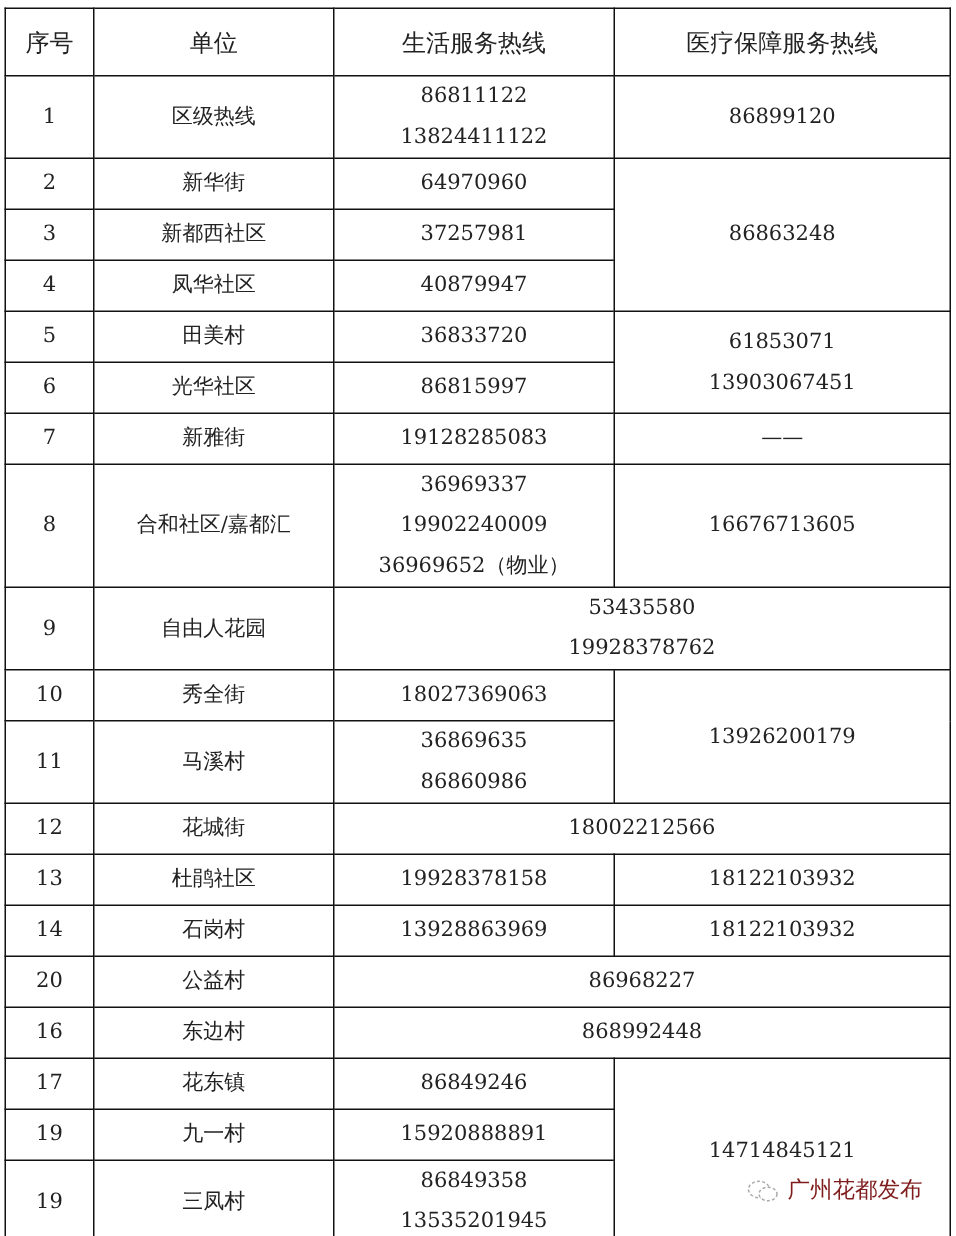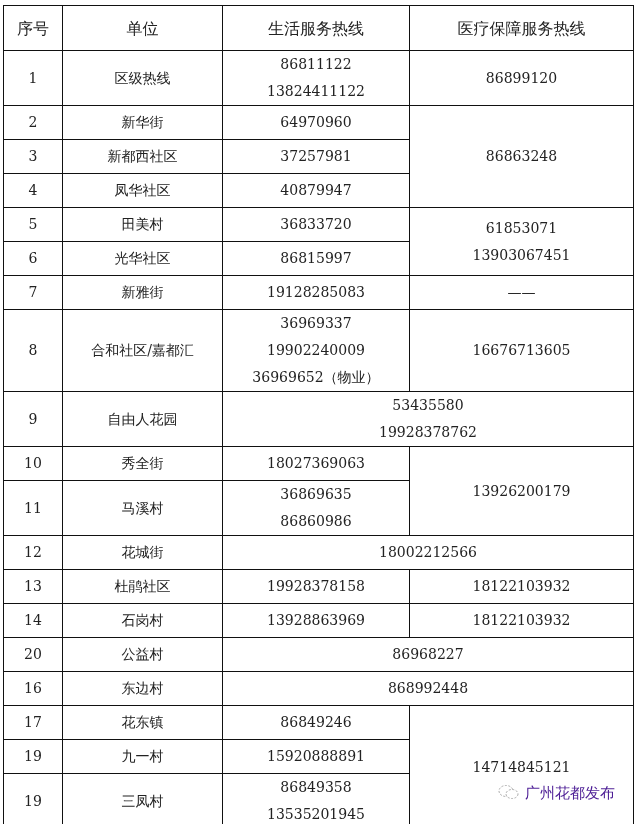--- a/index.html
+++ b/index.html
@@ -5,21 +5,21 @@
   html, body { margin:0; padding:0; background:#ffffff; }
   body { width:637px; height:824px; position:relative; overflow:hidden;
          font-family: "DejaVu Serif", "Liberation Serif", serif; color:#222; }
   #tbl { position:absolute; left:3px; top:5px; border-collapse:collapse; table-layout:fixed; }
   #tbl td, #tbl th { border:1.5px solid #111; text-align:center; vertical-align:middle;
          padding:0; font-size:14px; line-height:27px; font-weight:normal; }
   #tbl th { font-size:16px; }
   .bold { font-weight:bold;font-family:Liberation Serif, serif; }
   .cell-lines span { display:block; }
   .watermark { position:absolute; left:498px; top:784px; font-family:"DejaVu Sans", sans-serif;
-               font-size:15px; color:#4c1d95; display:flex; gap:5px; }
+               font-size:15px; color:#7f1d1d; display:flex; align-items:center; gap:5px; }
   .wm-icon { width:22px; height:16px; position:relative; }
 </style>
 </head>
 <body>
 
 <table id="tbl">
   <colgroup>
     <col style="width:59px">
       <col style="width:160px">
       <col style="width:187px">

